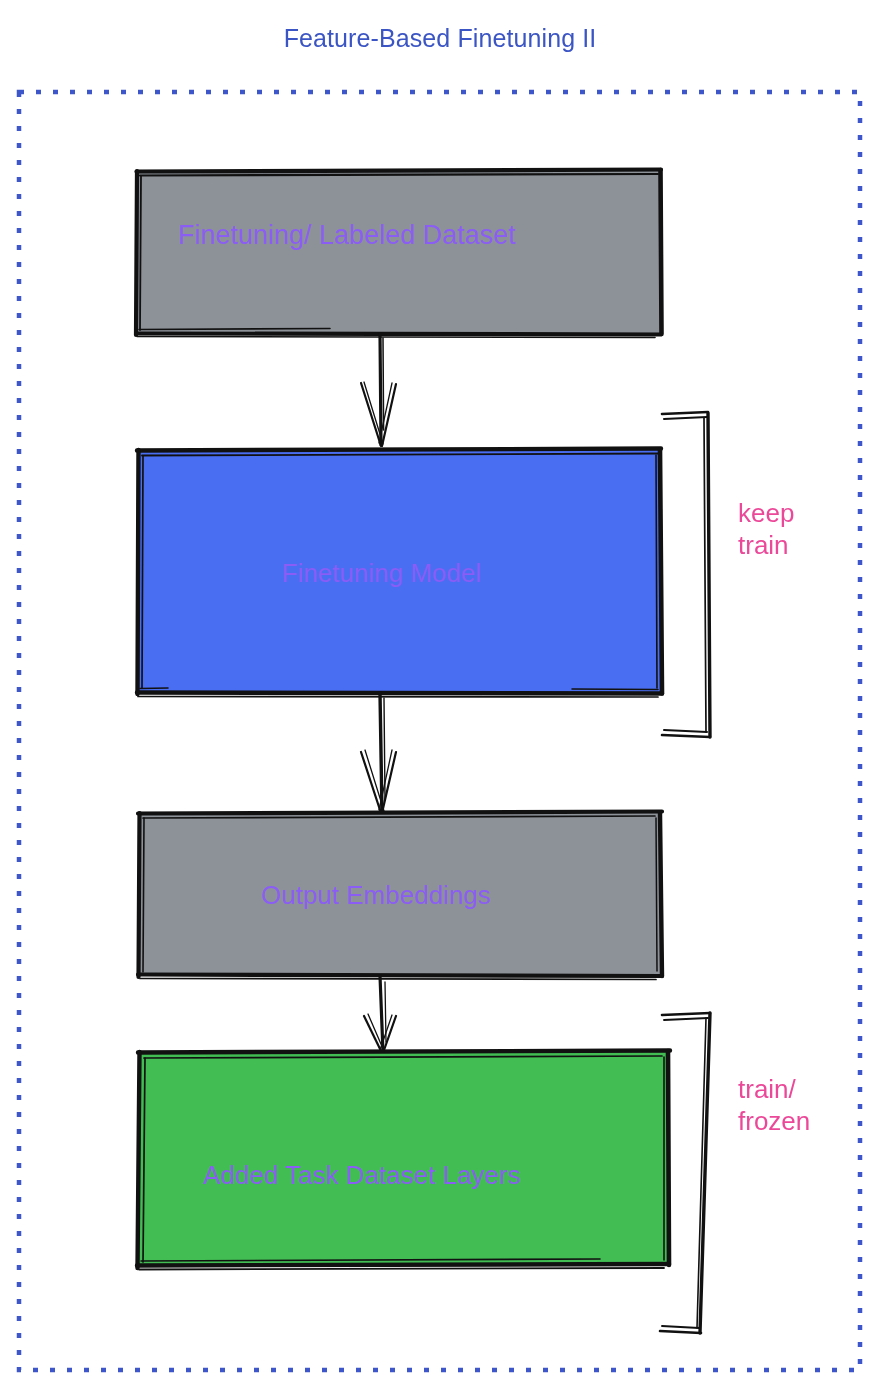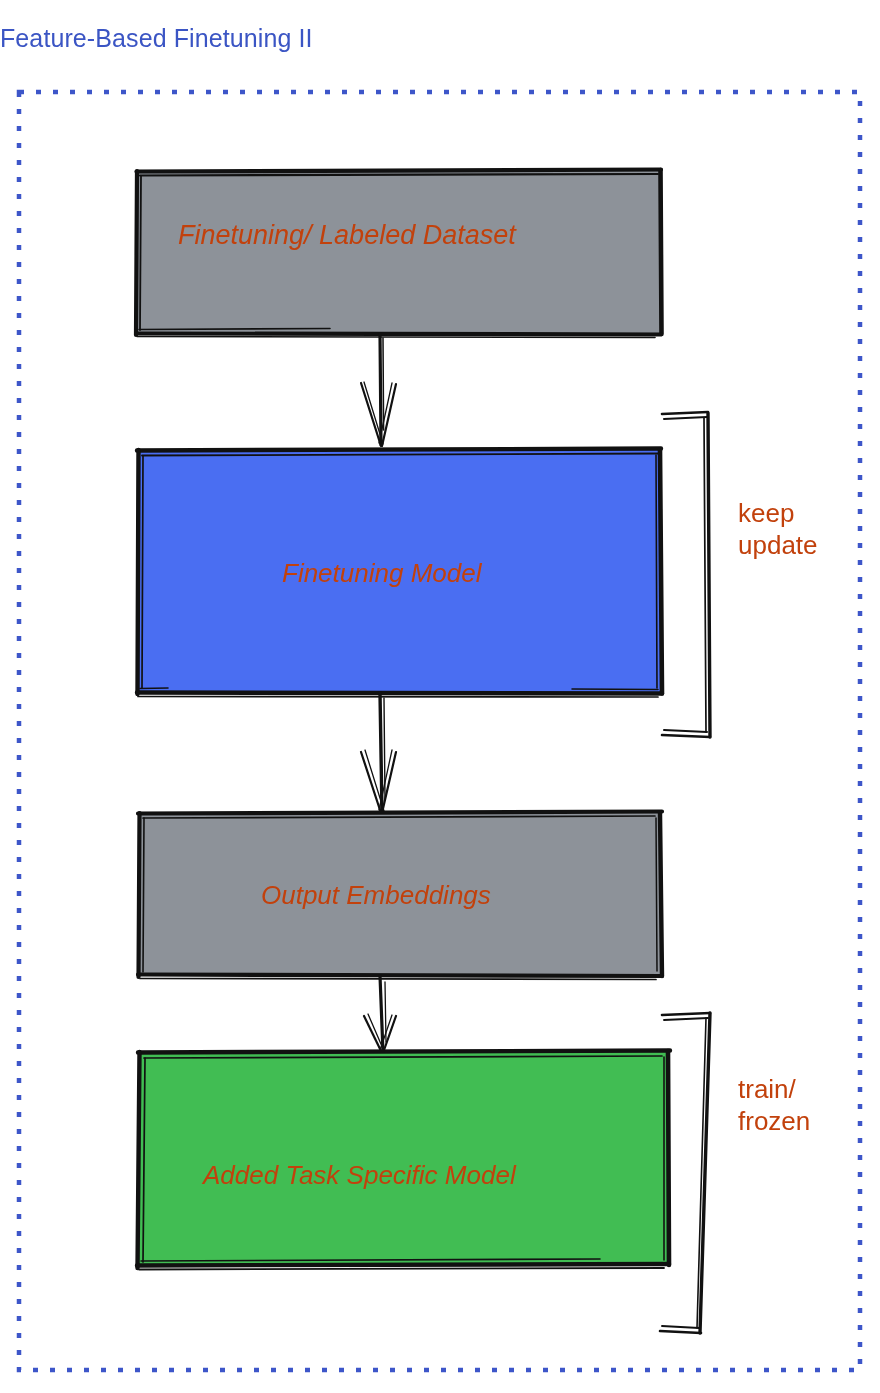--- a/index.html
+++ b/index.html
@@ -19,40 +19,39 @@
     left: 0;
     top: 0;
     width: 880px;
     height: 1393px;
   }
   .diagram-title {
     position: absolute;
     left: 0;
     top: 24px;
     width: 880px;
-    text-align: left;
+    text-align: center;
     font-family: "Liberation Sans", sans-serif;
     font-size: 25px;
     color: #3b55c4;
     letter-spacing: 0.1px;
     user-select: none;
   }
   .node-label {
     position: absolute;
     font-family: "Liberation Sans", sans-serif;
-    color: #c2410c;
+    color: #8b5cf6;
     white-space: nowrap;
     user-select: none;
-    font-style: italic;
   }
   .bracket-label {
     position: absolute;
     font-family: "Liberation Sans", sans-serif;
     font-size: 26px;
-    color: #c2410c;
+    color: #ec4899;
     line-height: 1.22;
     user-select: none;
   }
   .lbl-dataset  { left: 178px; top: 220px; font-size: 27px; }
   .lbl-pretrain { left: 282px; top: 558px; font-size: 26px; }
   .lbl-embed    { left: 261px; top: 880px; font-size: 26px; }
   .lbl-task     { left: 203px; top: 1160px; font-size: 26px; }
   .lbl-frozen   { left: 738px; top: 498px; }
   .lbl-train    { left: 738px; top: 1074px; }
 </style>
@@ -164,23 +163,23 @@
   </g>
 
 </svg>
 
 <div class="node-label lbl-dataset">Finetuning/ Labeled Dataset</div>
 
 <div class="node-label lbl-pretrain">Finetuning Model</div>
 
 <div class="node-label lbl-embed">Output Embeddings</div>
 
-<div class="node-label lbl-task">Added Task Specific Model</div>
+<div class="node-label lbl-task">Added Task Dataset Layers</div>
 
 <div class="bracket-label lbl-frozen">
   <div>keep</div>
-  <div>update</div>
+  <div>train</div>
 </div>
 
 <div class="bracket-label lbl-train">
   <div>train/</div>
   <div>frozen</div>
 </div>
 
 </body></html>

